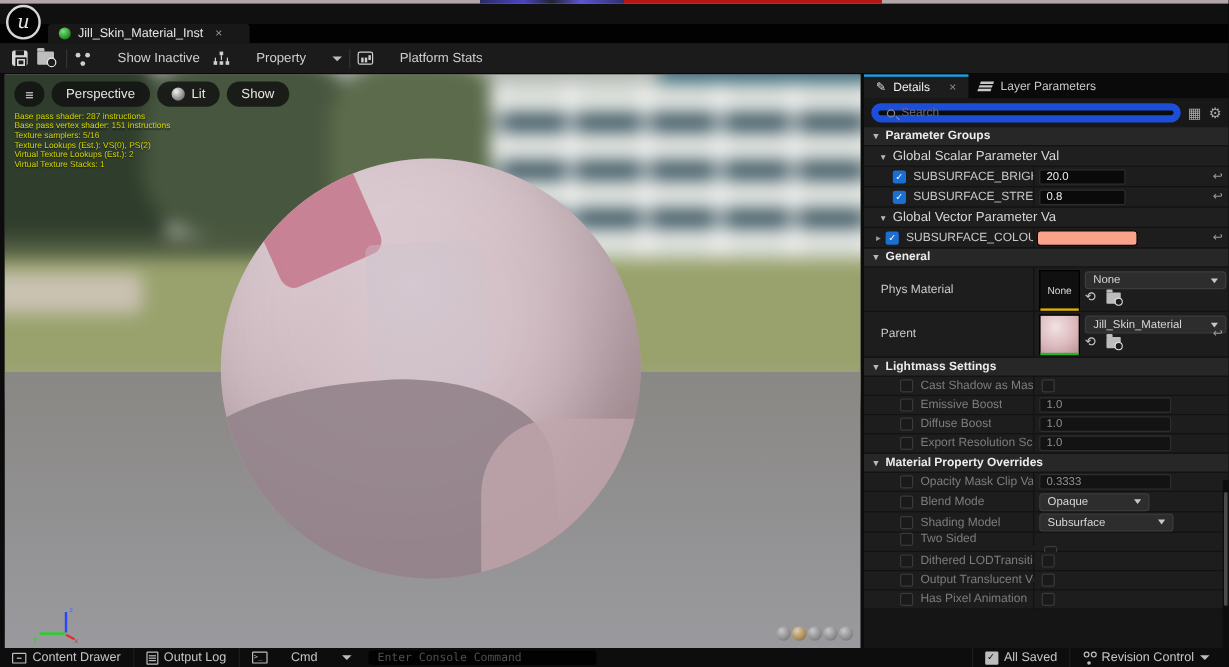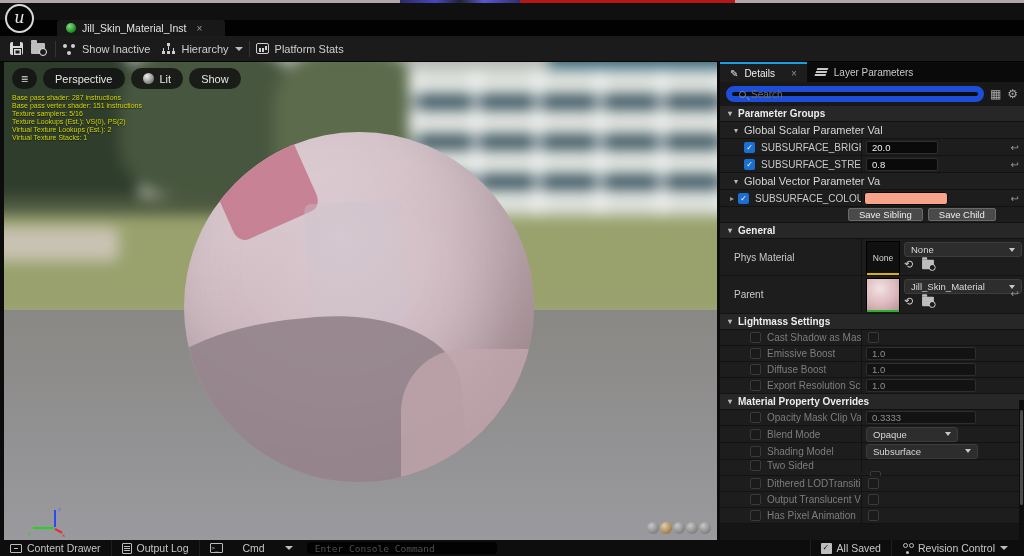--- a/index.html
+++ b/index.html
@@ -22,32 +22,32 @@
   .wc-max::after { content:""; position:absolute; left:1px; top:1px; width:9px; height:9px; border:1px solid #c9c9c9; }
   .wc-close::before,.wc-close::after { content:""; position:absolute; left:-1px; top:5px; width:13px; height:1px; background:#c9c9c9; }
   .wc-close::before { transform:rotate(45deg); } .wc-close::after { transform:rotate(-45deg); }
 
   .ue-logo { position:absolute; left:5px; top:4px; width:29px; height:29px; border-radius:50%;
      background:#040404; border:2px solid #d8d8d8; display:flex; align-items:center; justify-content:center; z-index:5; }
   .ue-logo span { color:#e6e6e6; font-family:"DejaVu Serif", serif; font-style:italic; font-size:16px; line-height:1; transform:translateY(-1px); }
 
   
   .tabrow { position:absolute; left:0; top:20px; width:1024px; height:16px; background:#020202; }
-  .asset-tab { position:absolute; left:57px; top:0; height:16px; min-width:168px; background:#181818; border-radius:3px 3px 0 0;
+  .asset-tab { position:absolute; left:40px; top:0; height:16px; min-width:168px; background:#181818; border-radius:3px 3px 0 0;
      display:flex; align-items:center; gap:6px; padding:0 9px; }
   .mi-icon { width:10px; height:10px; border-radius:50%; background:radial-gradient(circle at 35% 30%, #7ee07e, #1e8a1e 70%, #0c5c0c); }
   .asset-tab .t-label { font-size:10.5px; color:#e4e4e4; }
   .asset-tab .t-close { color:#9a9a9a; font-size:10px; margin-left:4px; }
 
   
   .toolbar { position:absolute; left:0; top:36px; width:1024px; height:26px; background:#1b1b1b; border-bottom:1px solid #060606;
      display:flex; align-items:center; font-size:11px; color:#cfcfcf; }
   .tb-group { display:flex; align-items:center; gap:8px; padding:0 10px; height:100%; }
   .tb-sep { width:1px; height:16px; background:#333; }
-  .tb-btn { display:flex; align-items:center; gap:6px; padding:3px 6px; border-radius:3px; }
+  .tb-btn { display:flex; align-items:center; gap:22px; padding:3px 6px; border-radius:3px; }
   .icon-floppy { width:13px; height:13px; background:#d8d8d8; border-radius:2px; position:relative; }
   .icon-floppy::before { content:""; position:absolute; left:3px; top:0; width:7px; height:4px; background:#1b1b1b; }
   .icon-floppy::after { content:""; position:absolute; left:3px; top:6px; width:7px; height:6px; background:#1b1b1b; border:1px solid #1b1b1b; box-shadow:inset 0 0 0 1.5px #d8d8d8; }
   .icon-folder { width:14px; height:11px; background:#bdbdbd; border-radius:1px; position:relative; }
   .icon-folder::before { content:""; position:absolute; left:0; top:-3px; width:6px; height:3px; background:#bdbdbd; border-radius:1px 1px 0 0; }
   .icon-folder::after { content:""; position:absolute; right:-2px; bottom:-2px; width:6px; height:6px; border:1.5px solid #e8e8e8; border-radius:50%; background:#1b1b1b; }
   .icon-nodes { width:14px; height:12px; position:relative; }
   .icon-nodes::before { content:""; position:absolute; left:1px; top:1px; width:4px; height:4px; border-radius:50%; background:#cfcfcf; box-shadow:8px 0 0 #cfcfcf, 4px 7px 0 #cfcfcf; }
   .icon-tree { width:13px; height:12px; position:relative; }
   .icon-tree::before { content:""; position:absolute; left:5px; top:0; width:3px; height:3px; background:#cfcfcf; box-shadow:-5px 8px 0 #cfcfcf, 0 8px 0 #cfcfcf, 5px 8px 0 #cfcfcf; }
@@ -196,21 +196,21 @@
       <span class="icon-floppy"></span>
       <span class="icon-folder"></span>
     </div>
     <div class="tb-sep"></div>
     <div class="tb-btn">
       <span class="icon-nodes"></span>
       <span>Show Inactive</span>
     </div>
     <div class="tb-btn">
       <span class="icon-tree"></span>
-      <span>Hierarchy</span>
+      <span>Property</span>
       <span class="chev"></span>
     </div>
     <div class="tb-sep"></div>
     <div class="tb-btn">
       <span class="icon-monitor"></span>
       <span>Platform Stats</span>
     </div>
   </div>
 
   <div class="main">
@@ -338,24 +338,20 @@
       <div class="prow">
         <div class="namecol" style="padding-left:10px;">
           <span class="exp">▸</span>
           <span class="cb">✓</span>
           <span class="label">SUBSURFACE_COLOUR</span>
         </div>
         <div class="swatch" style="background: rgb(249, 163, 139);"></div>
         <span class="reset">↩</span>
       </div>
 
-      <div class="save-row">
-        <button class="btn">Save Sibling</button>
-        <button class="btn">Save Child</button>
-      </div>
 
       <div class="sect-hdr">
         <span class="caret">▾</span>
         <span>General</span>
       </div>
 
       <div class="bigrow" style="height:37px;">
         <div class="namecol">
             <span>Phys Material</span>
           </div>

